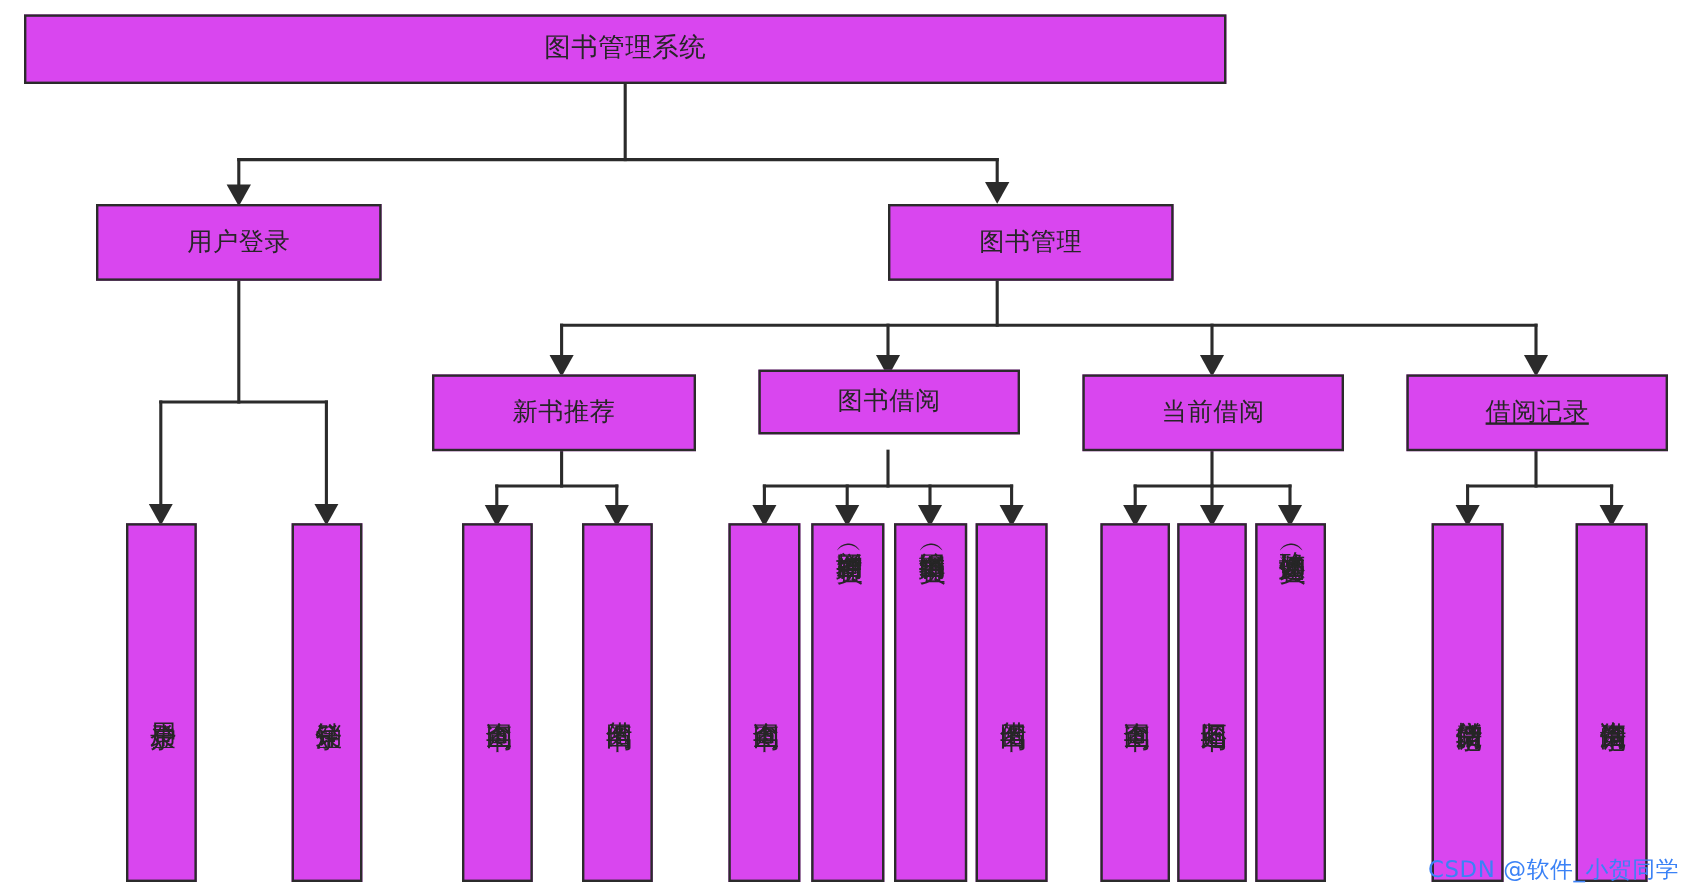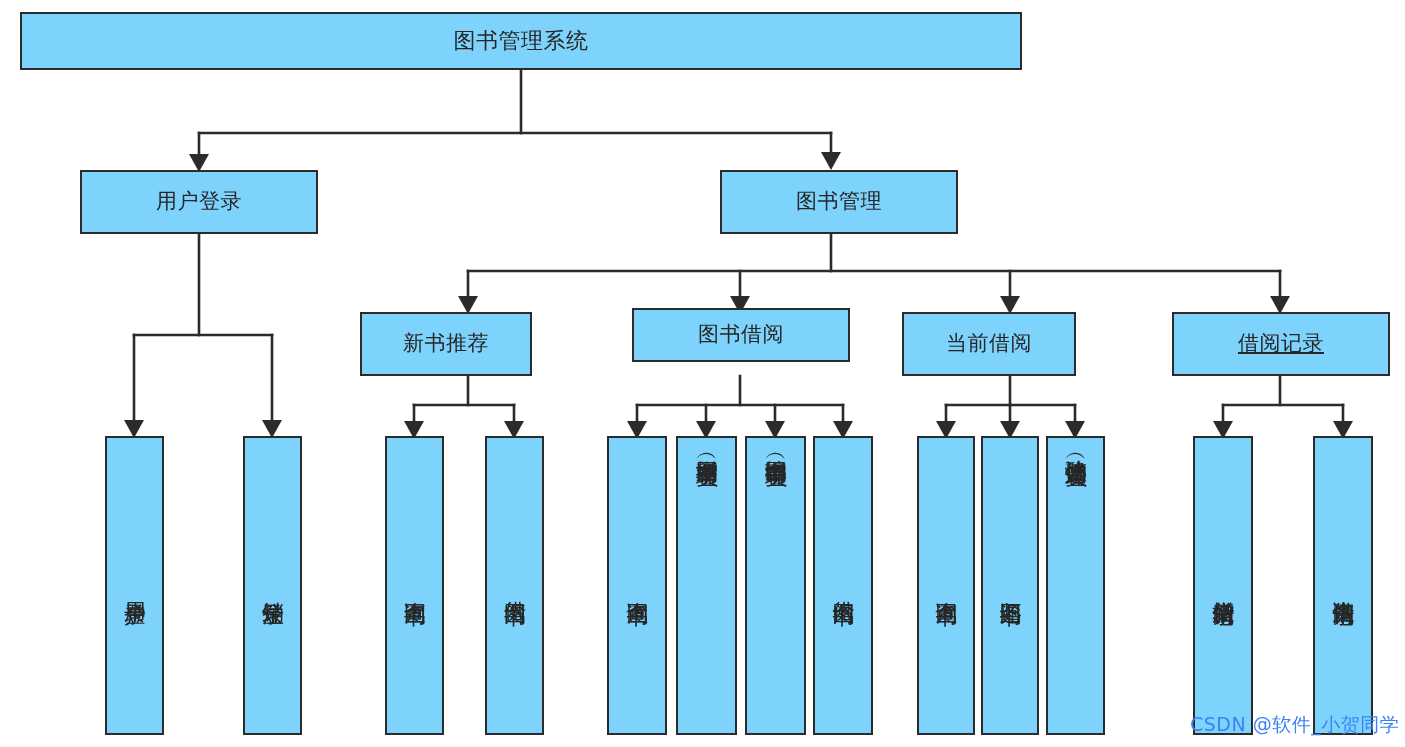--- a/index.html
+++ b/index.html
@@ -22,21 +22,21 @@
     position: absolute;
     left: 0;
     top: 0;
     width: 1405px;
     height: 747px;
     pointer-events: none;
   }
   .node {
     position: absolute;
     box-sizing: border-box;
-    background: #7dd3fc;
+    background: #d946ef;
     border: 2.5px solid #2b2b2b;
     display: flex;
     align-items: center;
     justify-content: center;
     color: #262626;
   }
   .node.horiz {
     font-size: 21px;
     letter-spacing: 0.5px;
     line-height: 1.1;
@@ -122,25 +122,25 @@
       <path d="M1280,376 L1280,405"></path>
       <path d="M1223,405 L1343,405"></path>
       <path d="M1223,405 L1223,429" marker-end="url(#arrowhead)"></path>
       <path d="M1343,405 L1343,429" marker-end="url(#arrowhead)"></path>
     </g>
   </svg>
 
   <div class="node horiz root" style="left:20px; top:12px; width:1002px; height:58px;">图书管理系统</div>
 
   <div class="node horiz" style="left:80px; top:170px; width:238px; height:64px;">用户登录</div>
-  <div class="node horiz" style="left:720px; top:170px; width:238px; height:64px;">图书管理</div>
+  <div class="node horiz" style="left:740px; top:170px; width:238px; height:64px;">图书管理</div>
 
-  <div class="node horiz" style="left:360px; top:312px; width:172px; height:64px;font-family:Liberation Serif, serif;">新书推荐</div>
+  <div class="node horiz" style="left:360px; top:312px; width:220px; height:64px;font-family:Liberation Serif, serif;">新书推荐</div>
   <div class="node horiz" style="left:632px; top:308px; width:218px; height:54px;">图书借阅</div>
-  <div class="node horiz" style="left:902px; top:312px; width:174px; height:64px;">当前借阅</div>
+  <div class="node horiz" style="left:902px; top:312px; width:218px; height:64px;">当前借阅</div>
   <div class="node horiz" style="left:1172px; top:312px; width:218px; height:64px;text-decoration:underline;">借阅记录</div>
 
   <div class="node leaf center" style="left:105px; top:436px; width:59px; height:299px;">
     <span class="vtext">用户登录</span>
   </div>
   <div class="node leaf center" style="left:243px; top:436px; width:59px; height:299px;">
     <span class="vtext">注销登录</span>
   </div>
 
   <div class="node leaf center" style="left:385px; top:436px; width:59px; height:299px;">

